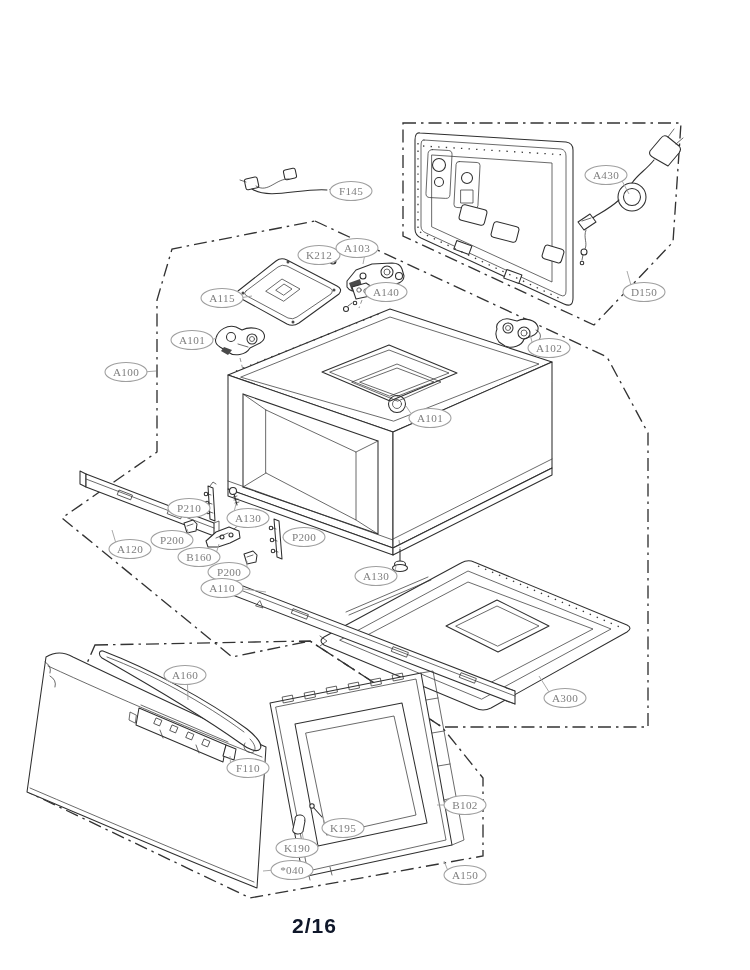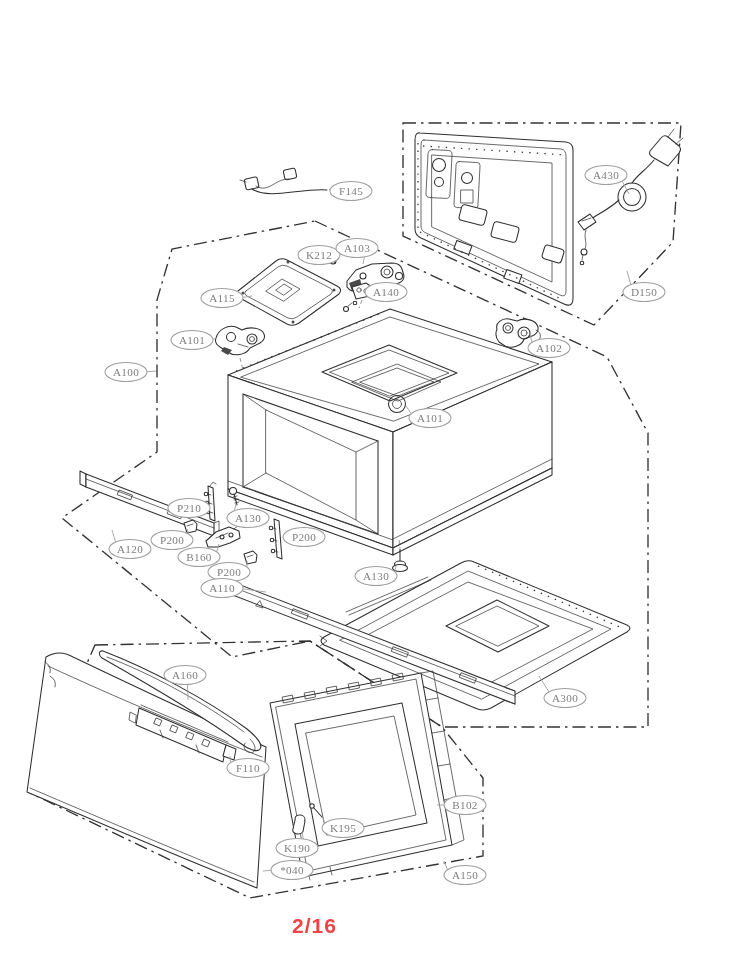--- a/index.html
+++ b/index.html
@@ -9,21 +9,21 @@
   .lnf{fill:#ffffff;stroke:#2f2f2f;stroke-width:1.05;stroke-linejoin:round;stroke-linecap:round;}
   .thin{fill:none;stroke:#3a3a3a;stroke-width:0.75;stroke-linejoin:round;stroke-linecap:round;}
   .region{fill:none;stroke:#333;stroke-width:1.35;stroke-dasharray:13 5 2.5 5;}
   .dots{fill:none;stroke:#3a3a3a;stroke-width:1.3;stroke-dasharray:1.4 6.2;}
   .dash{fill:none;stroke:#777;stroke-width:0.8;stroke-dasharray:4 3;}
   .dark{fill:#4a4a4a;stroke:none;}
   .leader{stroke:#9f9f9f;stroke-width:0.9;fill:none;}
   .callout-ellipse{fill:#fff;stroke:#9f9f9f;stroke-width:1.05;}
   .label-text{font-family:"Liberation Serif",serif;font-size:11.2px;fill:#7f7f7f;letter-spacing:0.3px;}
   #footer{position:absolute;left:292px;top:914px;font-family:"Liberation Sans",sans-serif;
-          font-weight:bold;font-size:21px;color:#ef4444;letter-spacing:1px;}
+          font-weight:bold;font-size:21px;color:#0f172a;letter-spacing:1px;}
 </style>
 </head>
 <body>
 
 <div id="page">
 
 <svg width="750" height="970" viewBox="0 0 750 970">
 
   <g>
     <path class="region" d="M 403,123 L 681,123 L 673,242 L 594,325 L 403,236 Z"></path>

